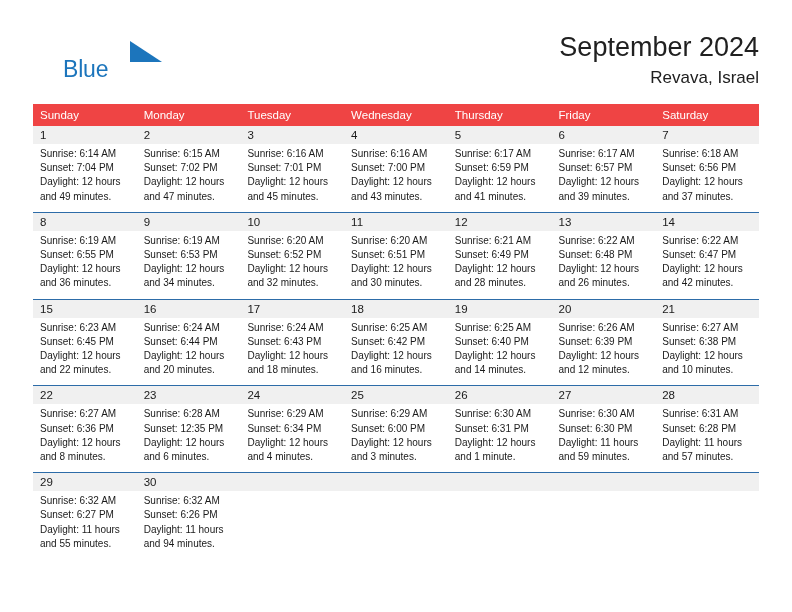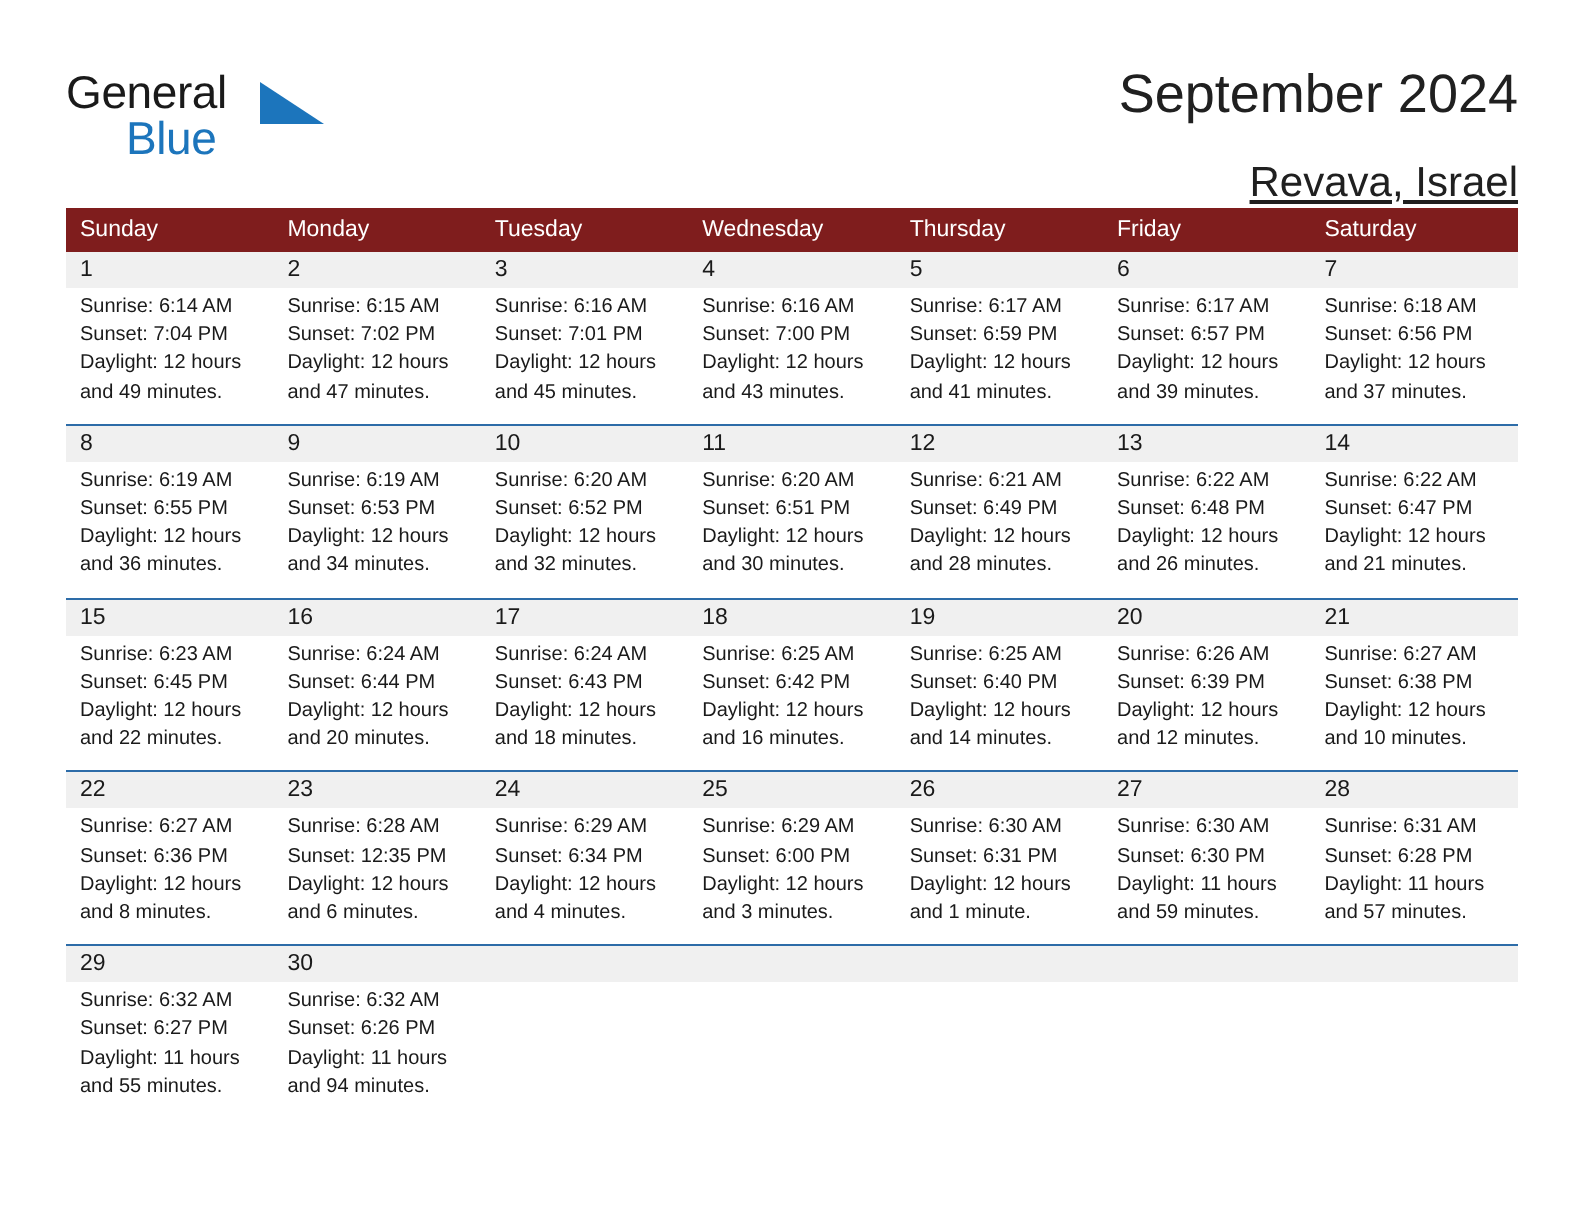--- a/index.html
+++ b/index.html
@@ -70,39 +70,38 @@
     top: 30px;
     text-align: right;
   }
   .cal-title {
     font-size: 27px;
     color: #202020;
     line-height: 34px;
     white-space: nowrap;
   }
   .cal-subtitle {
-    font-size: 21px;
+    font-size: 17px;
     color: #202020;
     line-height: 20px;
-    margin-top: 18px;
+    margin-top: 4px;
     white-space: nowrap;
-    text-decoration: underline;
   }
 
   
   .calendar {
     position: absolute;
     left: 33px;
     top: 104px;
     width: 726px;
     border-collapse: collapse;
     table-layout: fixed;
   }
   .calendar th {
-    background: #7f1d1d;
+    background: #ef4444;
     color: #ffffff;
     font-size: 11.5px;
     font-weight: normal;
     text-align: left;
     padding: 5px 0 5px 7px;
     height: 12px;
     border: none;
   }
   .calendar col {
     width: 103.71px;
@@ -148,21 +147,20 @@
   }
 </style>
 </head>
 <body>
 
 <div class="page">
 
   <div class="header">
 
     <div class="brand">
-      <span class="brand-general">General</span>
       <span class="brand-triangle"></span>
       <span class="brand-blue">Blue</span>
     </div>
 
     <div class="title-block">
       <div class="cal-title">September 2024</div>
       <div class="cal-subtitle">Revava, Israel</div>
     </div>
 
   </div>
@@ -335,21 +333,21 @@
               </div>
             </div>
           </td>
           <td>
             <div class="daycell">
               <div class="daynum-band">14</div>
               <div class="details">
                 <div>Sunrise: 6:22 AM</div>
                 <div>Sunset: 6:47 PM</div>
                 <div>Daylight: 12 hours</div>
-                <div>and 21 minutes.</div>
+                <div>and 42 minutes.</div>
               </div>
             </div>
           </td>
         </tr>
         <tr class="week-row">
           <td>
             <div class="daycell">
               <div class="daynum-band">15</div>
               <div class="details">
                 <div>Sunrise: 6:23 AM</div>

